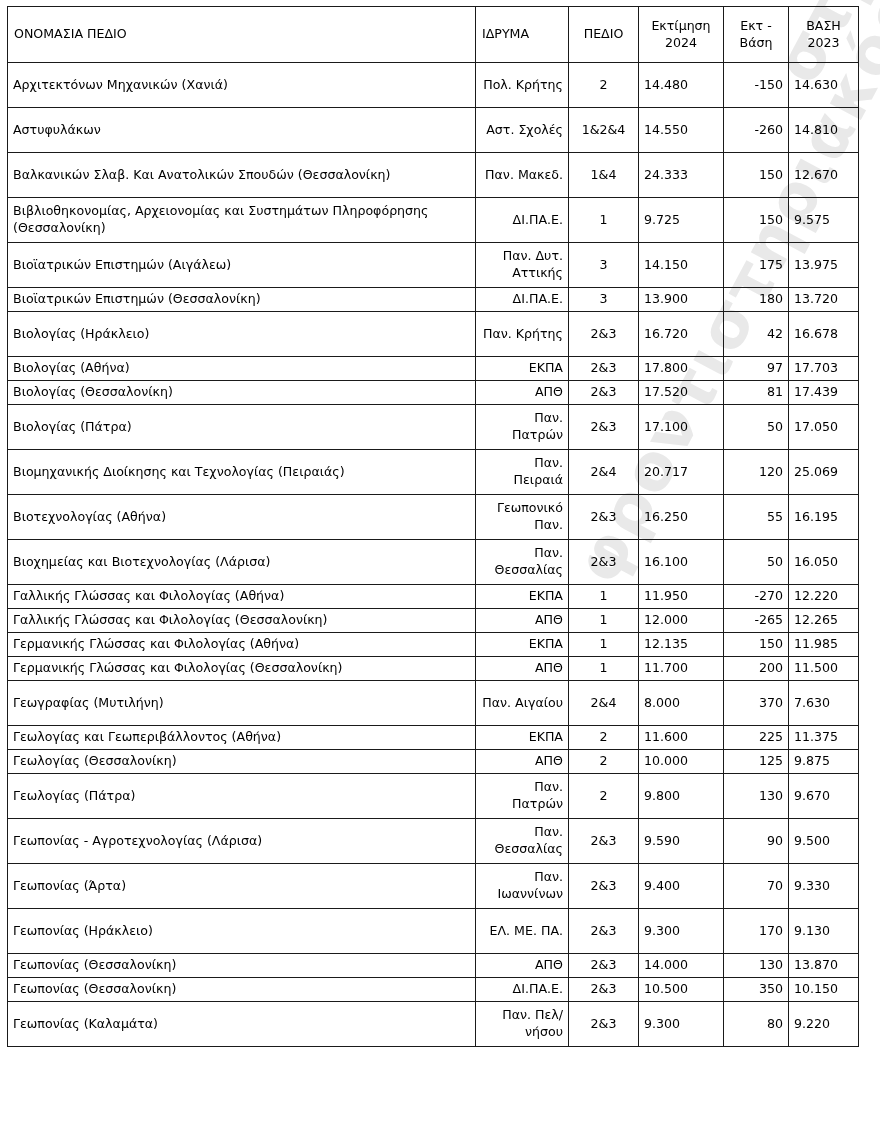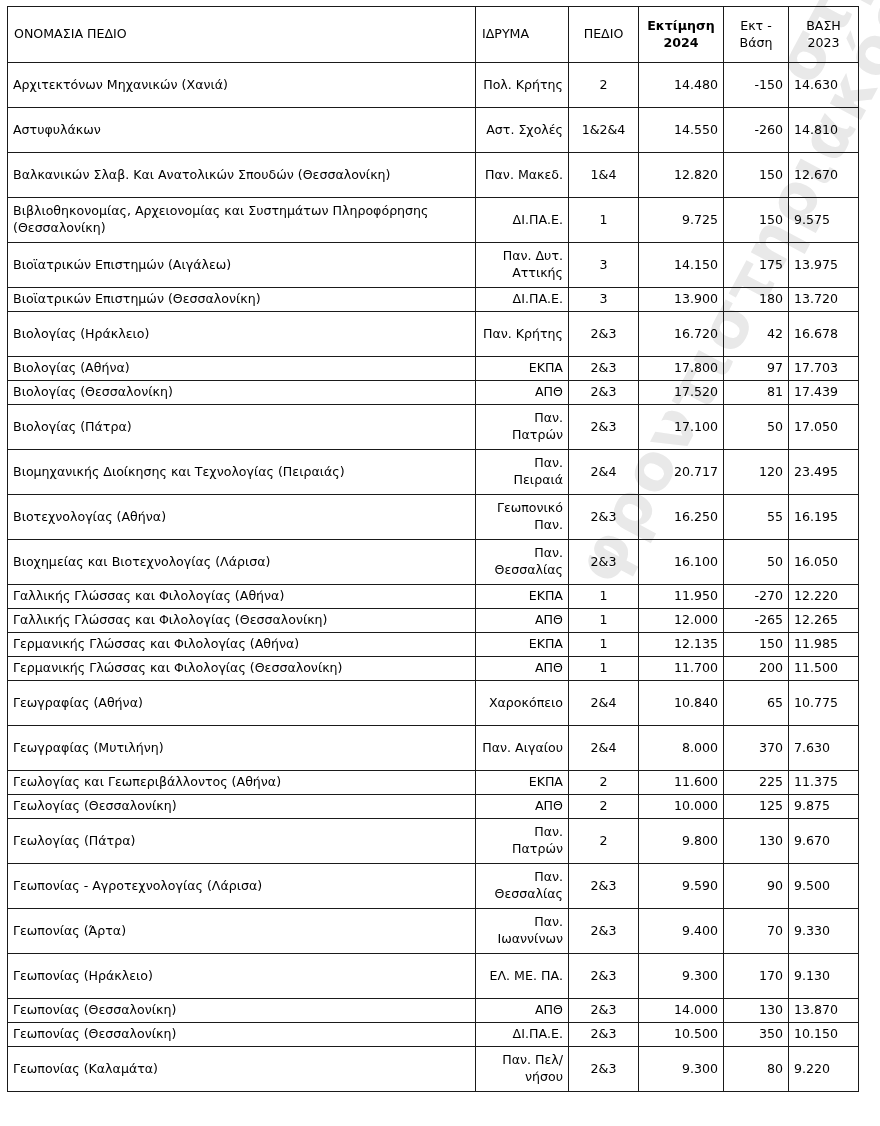--- a/index.html
+++ b/index.html
@@ -81,29 +81,29 @@
   }
   thead th.h-name {
     text-align: left;
     padding-left: 6px;
   }
   thead th.h-inst {
     text-align: left;
     padding-left: 6px;
   }
   thead th.h-est {
-    font-weight: 700;
+    font-weight: 400;
   }
   .hl1 { display: block; }
   .hl2 { display: block; }
 
   td.c-name  { text-align: left;  padding-left: 6px; }
   td.c-inst  { text-align: right;  padding-left: 6px; }
   td.c-field { text-align: center; }
-  td.c-est   { text-align: right; font-weight: 700; }
+  td.c-est   { text-align: left; font-weight: 700; }
   td.c-diff  { text-align: right; }
   td.c-base  { text-align: left; }
 
   
   tr.r-1 td { height: 24px; }
   tr.r-2 td { height: 45px; }
 </style>
 </head>
 <body>
 
@@ -155,21 +155,21 @@
           <td class="c-inst">Αστ. Σχολές</td>
           <td class="c-field">1&amp;2&amp;4</td>
           <td class="c-est">14.550</td>
           <td class="c-diff">-260</td>
           <td class="c-base">14.810</td>
         </tr>
         <tr class="r-2">
           <td class="c-name">Βαλκανικών Σλαβ. Και Ανατολικών Σπουδών (Θεσσαλονίκη)</td>
           <td class="c-inst">Παν. Μακεδ.</td>
           <td class="c-field">1&amp;4</td>
-          <td class="c-est">12.820</td>
+          <td class="c-est">24.333</td>
           <td class="c-diff">150</td>
           <td class="c-base">12.670</td>
         </tr>
         <tr class="r-2">
           <td class="c-name">Βιβλιοθηκονομίας, Αρχειονομίας και Συστημάτων Πληροφόρησης (Θεσσαλονίκη)</td>
           <td class="c-inst">ΔΙ.ΠΑ.Ε.</td>
           <td class="c-field">1</td>
           <td class="c-est">9.725</td>
           <td class="c-diff">150</td>
           <td class="c-base">9.575</td>
@@ -221,21 +221,21 @@
           <td class="c-est">17.100</td>
           <td class="c-diff">50</td>
           <td class="c-base">17.050</td>
         </tr>
         <tr class="r-2">
           <td class="c-name">Βιομηχανικής Διοίκησης και Τεχνολογίας (Πειραιάς)</td>
           <td class="c-inst">Παν. Πειραιά</td>
           <td class="c-field">2&amp;4</td>
           <td class="c-est">20.717</td>
           <td class="c-diff">120</td>
-          <td class="c-base">23.495</td>
+          <td class="c-base">25.069</td>
         </tr>
         <tr class="r-2">
           <td class="c-name">Βιοτεχνολογίας (Αθήνα)</td>
           <td class="c-inst">Γεωπονικό Παν.</td>
           <td class="c-field">2&amp;3</td>
           <td class="c-est">16.250</td>
           <td class="c-diff">55</td>
           <td class="c-base">16.195</td>
         </tr>
         <tr class="r-2">
@@ -270,28 +270,20 @@
           <td class="c-diff">150</td>
           <td class="c-base">11.985</td>
         </tr>
         <tr class="r-1">
           <td class="c-name">Γερμανικής Γλώσσας και Φιλολογίας (Θεσσαλονίκη)</td>
           <td class="c-inst">ΑΠΘ</td>
           <td class="c-field">1</td>
           <td class="c-est">11.700</td>
           <td class="c-diff">200</td>
           <td class="c-base">11.500</td>
-        </tr>
-        <tr class="r-2">
-          <td class="c-name">Γεωγραφίας (Αθήνα)</td>
-          <td class="c-inst">Χαροκόπειο</td>
-          <td class="c-field">2&amp;4</td>
-          <td class="c-est">10.840</td>
-          <td class="c-diff">65</td>
-          <td class="c-base">10.775</td>
         </tr>
         <tr class="r-2">
           <td class="c-name">Γεωγραφίας (Μυτιλήνη)</td>
           <td class="c-inst">Παν. Αιγαίου</td>
           <td class="c-field">2&amp;4</td>
           <td class="c-est">8.000</td>
           <td class="c-diff">370</td>
           <td class="c-base">7.630</td>
         </tr>
         <tr class="r-1">

